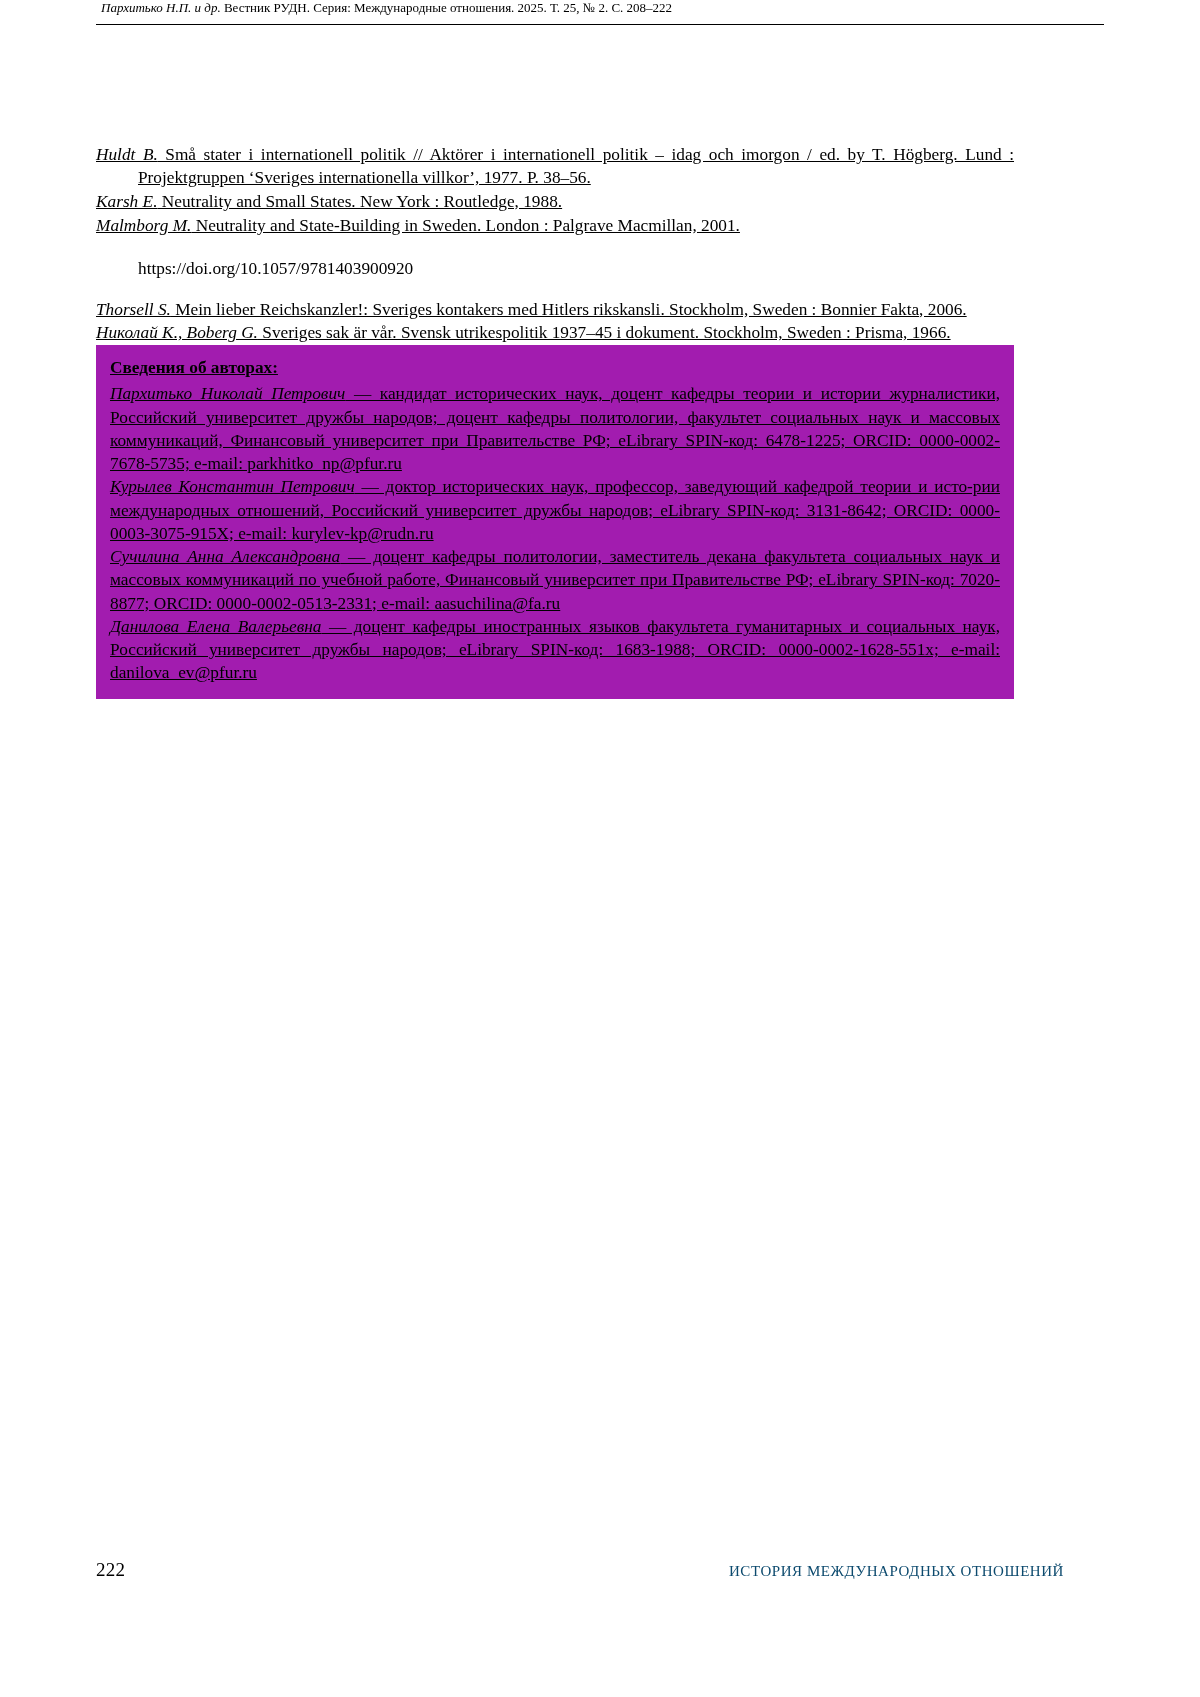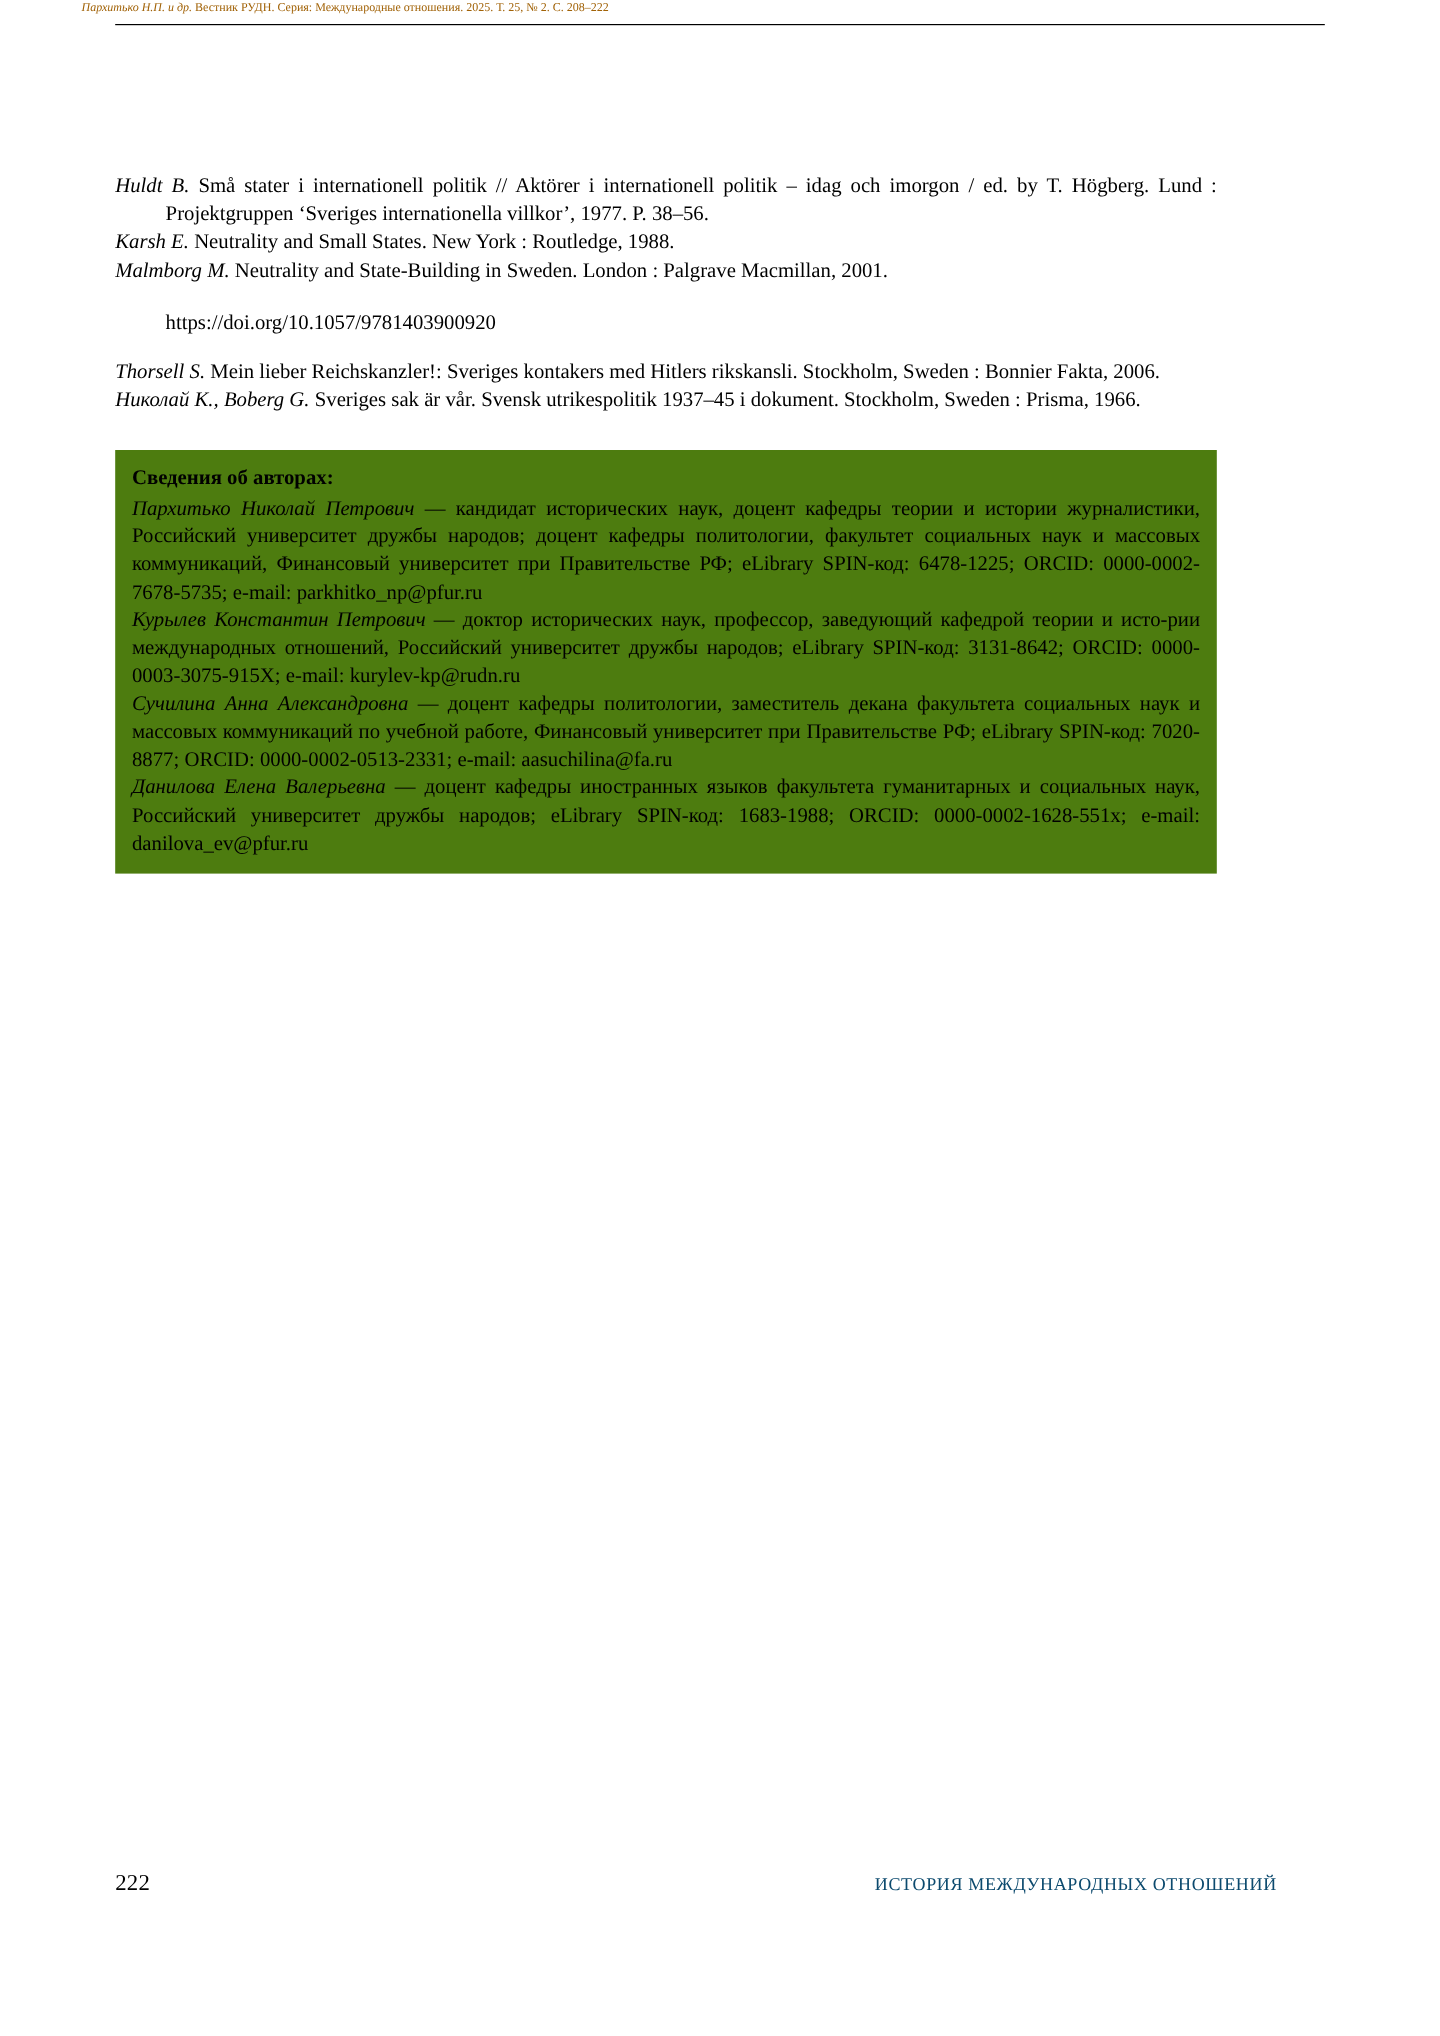--- a/index.html
+++ b/index.html
@@ -14,24 +14,24 @@
     position: relative;
     width: 1200px;
     height: 1697px;
     background: #ffffff;
     box-sizing: border-box;
     overflow: hidden;
   }
 
   
   .runhead {
-    font-size: 10px;
+    font-size: 13px;
     line-height: 1.3;
-    color: #a16207;
-    padding-left: 68px;
+    color: #000000;
+    padding-left: 101px;
     box-sizing: border-box;
     white-space: nowrap;
   }
   .runhead .it { font-style: italic; }
   .rule {
     border-top: 1.4px solid #000;
     margin-top: 7px;
     margin-bottom: 19px;
   }
 
@@ -39,37 +39,38 @@
   .refs {
     font-size: 17.3px;
     line-height: 1.345;
     text-align: justify;
     color: #000;
   }
   .ref {
     margin: 0 0 0.5px 0;
     padding-left: 42px;
     text-indent: -42px;
+    text-decoration: underline;
   }
   .ref .au {
     font-style: italic;
   }
   .ref-sub {
     padding-left: 42px;
     text-indent: 0;
     margin-top: 20px;
   }
 
   
   .authors-box {
-    margin-top: 30px;
-    background: #4d7c0f;
+    background: #a21caf;
     padding: 11px 14px 14px 14px;
     box-sizing: border-box;
     width: 918px;
+    text-decoration: underline;
   }
   .authors-box h4 {
     margin: 0 0 3px 0;
     font-size: 17.3px;
     font-weight: bold;
     line-height: 1.35;
   }
   .author-p {
     margin: 0 0 0px 0;
     font-size: 17.3px;

